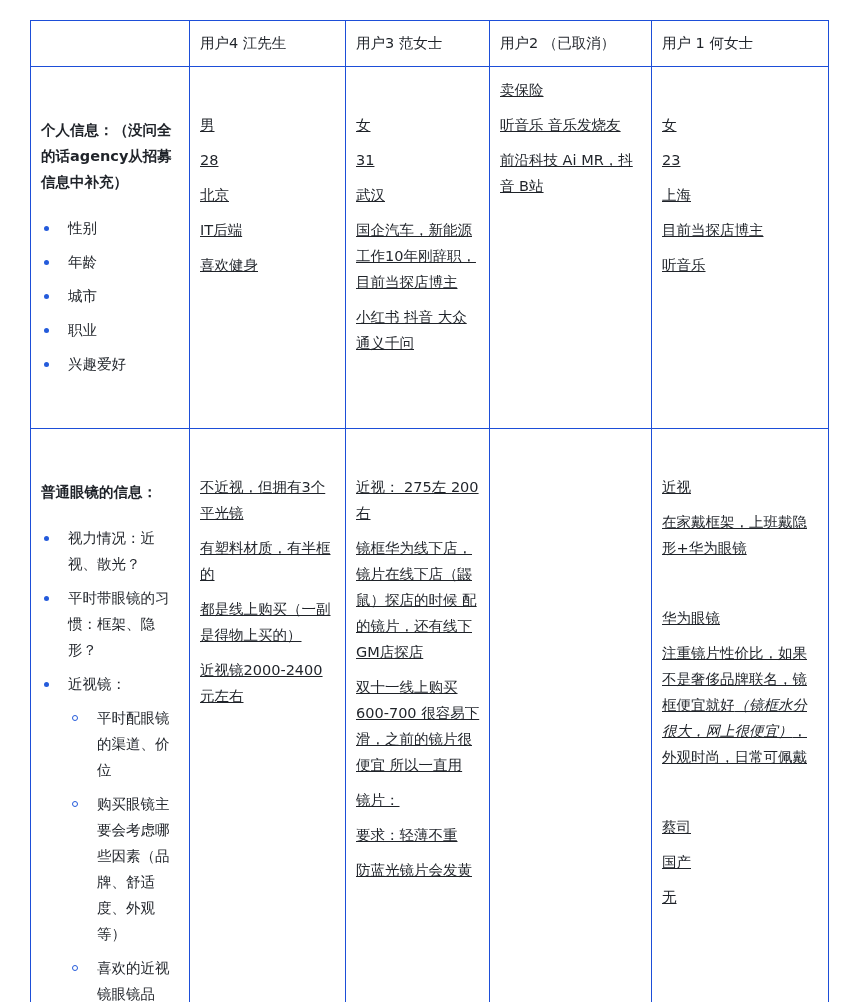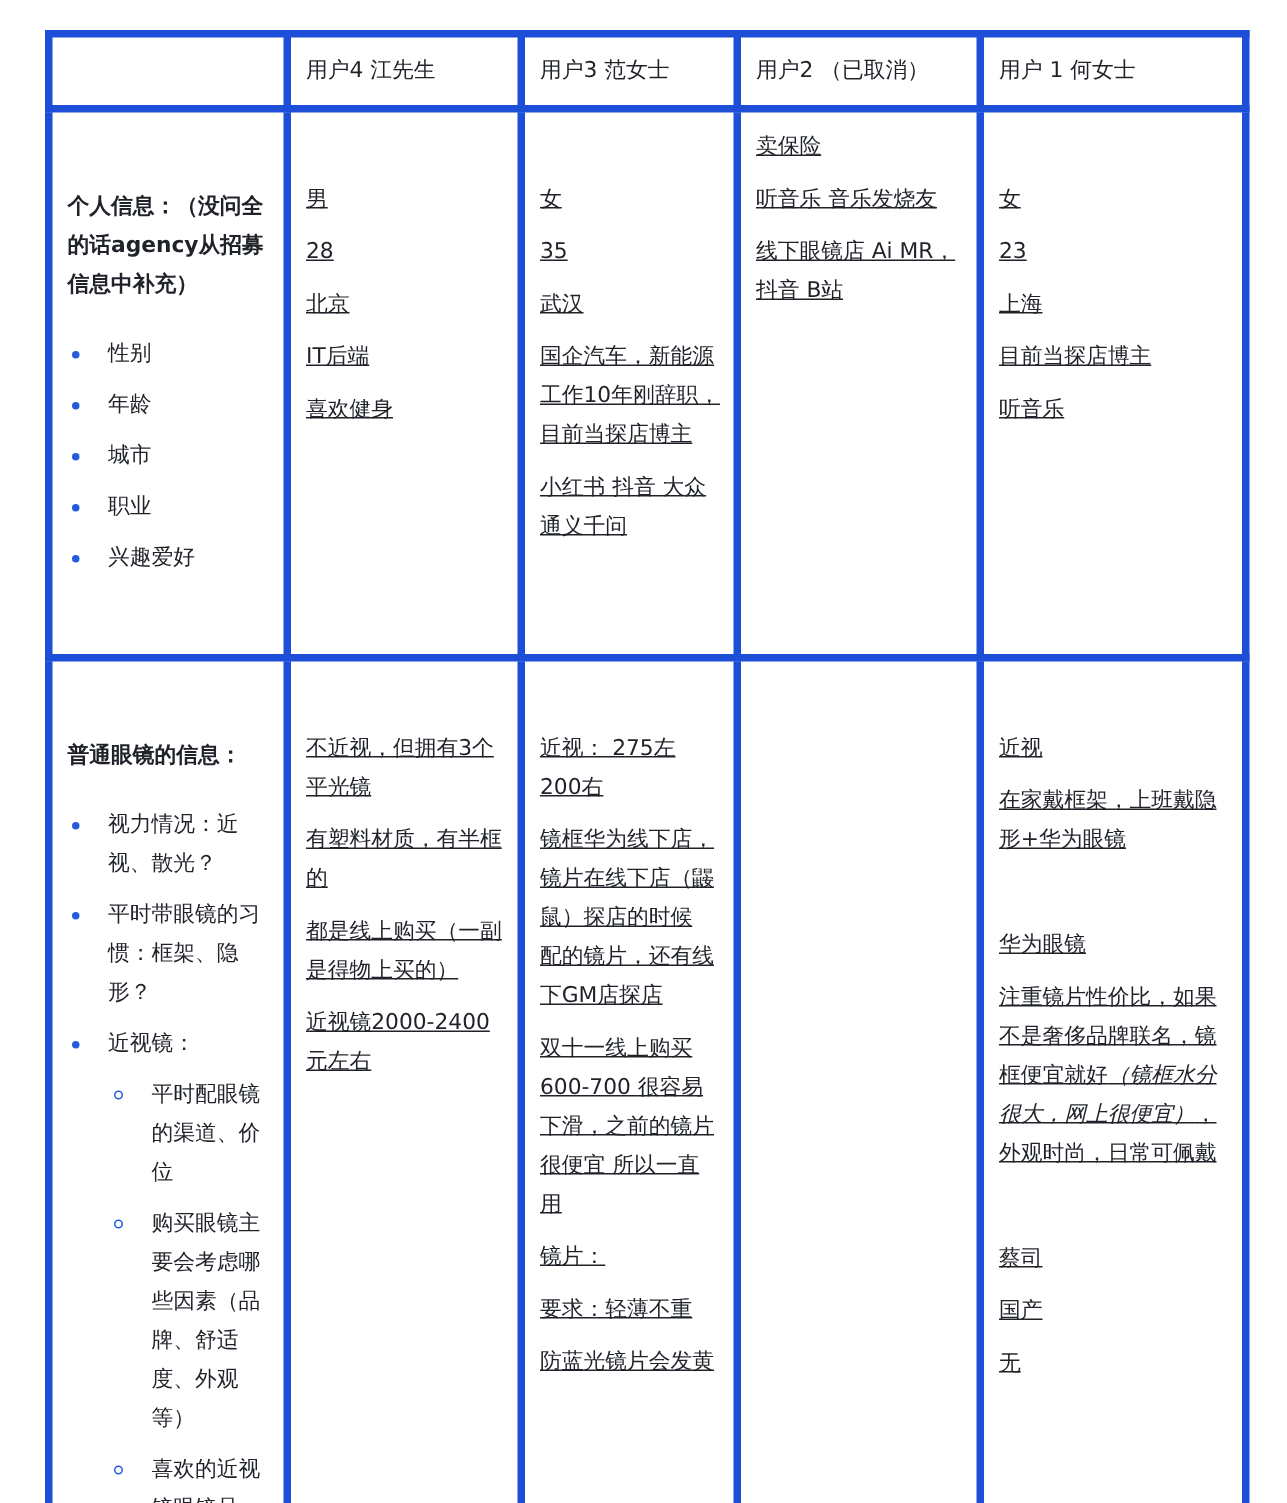--- a/index.html
+++ b/index.html
@@ -4,21 +4,21 @@
 <style>
   html, body { margin: 0; padding: 0; background: #ffffff; }
   body {
     width: 858px; height: 1002px; overflow: hidden; position: relative;
     font-family: "DejaVu Sans", "Liberation Sans", sans-serif;
     color: #1f2329; font-size: 14.5px;
   }
   .tbl { position: absolute; left: 30px; top: 20px; width: 798px; }
   table { border-collapse: collapse; table-layout: fixed; width: 798px; }
   td {
-    border: 5px solid #1d4ed8; vertical-align: top;
+    border: 1px solid #1d4ed8; vertical-align: top;
     padding: 10px 9px 8px 10px; line-height: 26px;
   }
   tr.head td { height: 26px; padding-top: 9px; padding-bottom: 10px; }
   tr.r1 td { height: 343px; }
   tr.r2 td { height: 620px; border-bottom: none; }
   .p { margin: 0 0 9px 0; text-decoration: underline; }
   .bold { font-weight: bold; margin-top: 40px; }
   .gap { height: 26px; margin-bottom: 9px; }
   ul { margin: 20px 0 0 0; padding: 0; list-style: none; }
   ul li { position: relative; padding-left: 27px; margin-bottom: 8px; }
@@ -71,29 +71,29 @@
       <div class="gap"></div>
       <div class="p">男</div>
       <div class="p">28</div>
       <div class="p">北京</div>
       <div class="p">IT后端</div>
       <div class="p">喜欢健身</div>
     </td>
     <td>
       <div class="gap"></div>
       <div class="p">女</div>
-      <div class="p">35</div>
+      <div class="p">31</div>
       <div class="p">武汉</div>
       <div class="p">国企汽车，新能源工作10年刚辞职，目前当探店博主</div>
       <div class="p">小红书  抖音  大众 通义千问</div>
     </td>
     <td>
       <div class="p">卖保险</div>
       <div class="p">听音乐 音乐发烧友</div>
-      <div class="p">线下眼镜店 Ai MR，抖音 B站</div>
+      <div class="p">前沿科技 Ai MR，抖音 B站</div>
     </td>
     <td>
       <div class="gap"></div>
       <div class="p">女</div>
       <div class="p">23</div>
       <div class="p">上海</div>
       <div class="p">目前当探店博主</div>
       <div class="p">听音乐</div>
     </td>
   </tr>

